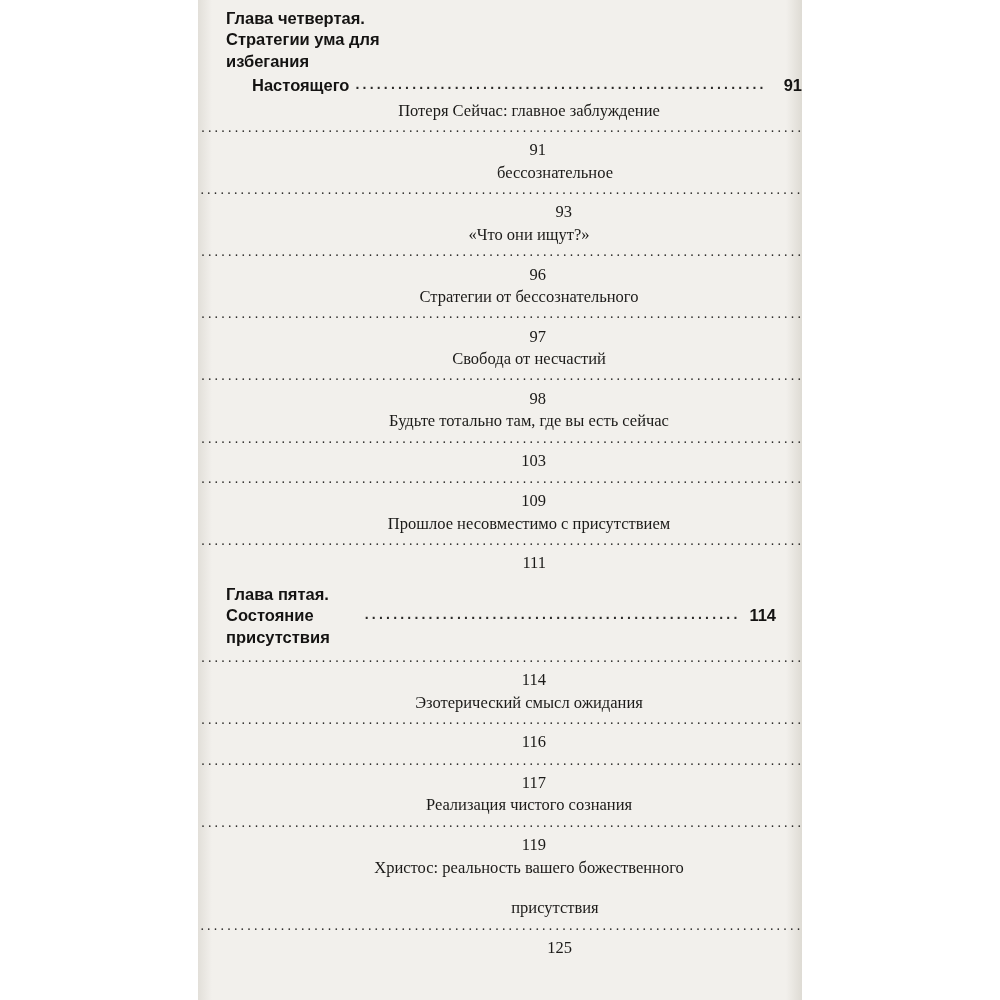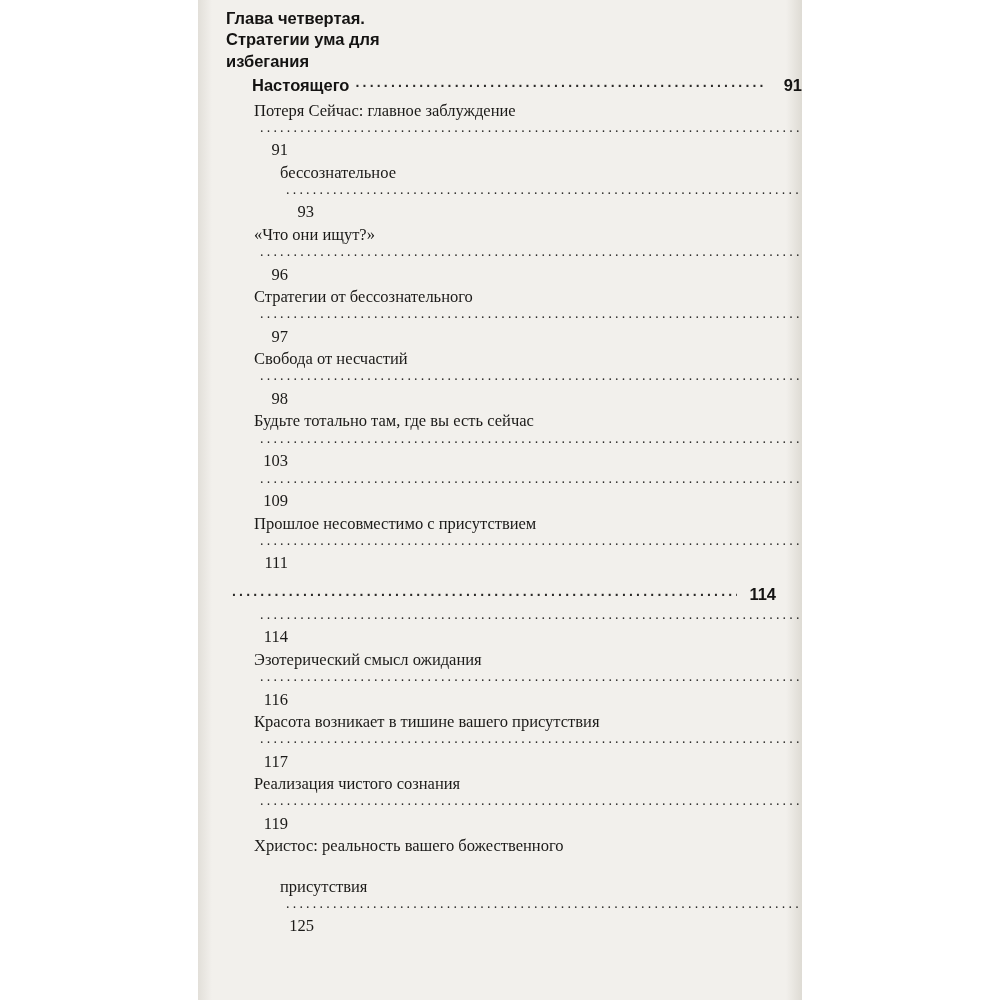--- a/index.html
+++ b/index.html
@@ -46,21 +46,21 @@
     z-index: 2;
   }
   .group {
     margin-bottom: 2px;
   }
   .group + .group {
     margin-top: 10px;
   }
   .entry {
     display: flex;
-    align-items: flex-start;
+    align-items: center;
     width: 100%;
     line-height: 1.30;
     margin-bottom: 1px;
   }
   .entry .txt {
     white-space: pre-wrap;
   }
   .entry .leader {
     flex: 1 1 auto;
     margin: 0 5px 0 6px;
@@ -166,34 +166,34 @@
           <span class="pg">109</span>
         </div>
         <div class="entry section">
           <span class="txt">Прошлое несовместимо с присутствием</span>
           <span class="leader">........................................................................................................................</span>
           <span class="pg">111</span>
         </div>
       </div>
       <div class="group">
         <div class="entry chapter">
+          <span class="txt">Глава пятая. Состояние присутствия</span>
           <span class="leader">........................................................................................................................</span>
           <span class="pg">114</span>
         </div>
         <div class="entry section">
           <span class="leader">........................................................................................................................</span>
           <span class="pg">114</span>
         </div>
         <div class="entry section">
           <span class="txt">Эзотерический смысл ожидания</span>
           <span class="leader">........................................................................................................................</span>
           <span class="pg">116</span>
         </div>
         <div class="entry section">
-          <span class="txt">Красота возникает в тишине вашего присутствия</span>
           <span class="leader">........................................................................................................................</span>
           <span class="pg">117</span>
         </div>
         <div class="entry section">
           <span class="txt">Реализация чистого сознания</span>
           <span class="leader">........................................................................................................................</span>
           <span class="pg">119</span>
         </div>
         <div class="entry section noleader nopage">
           <span class="txt">Христос: реальность вашего божественного</span>

